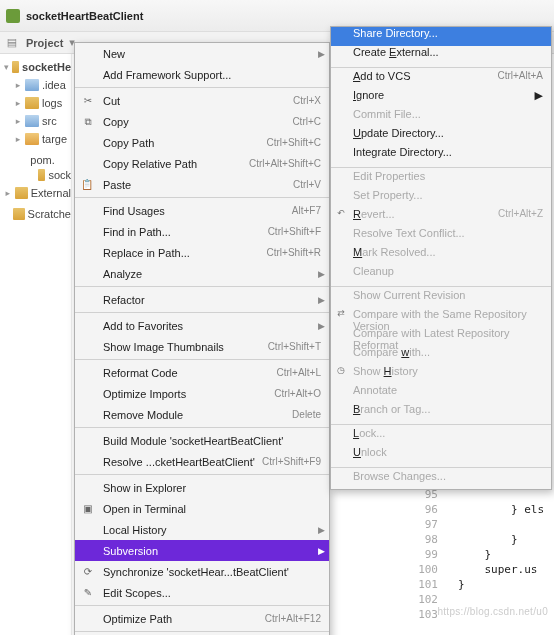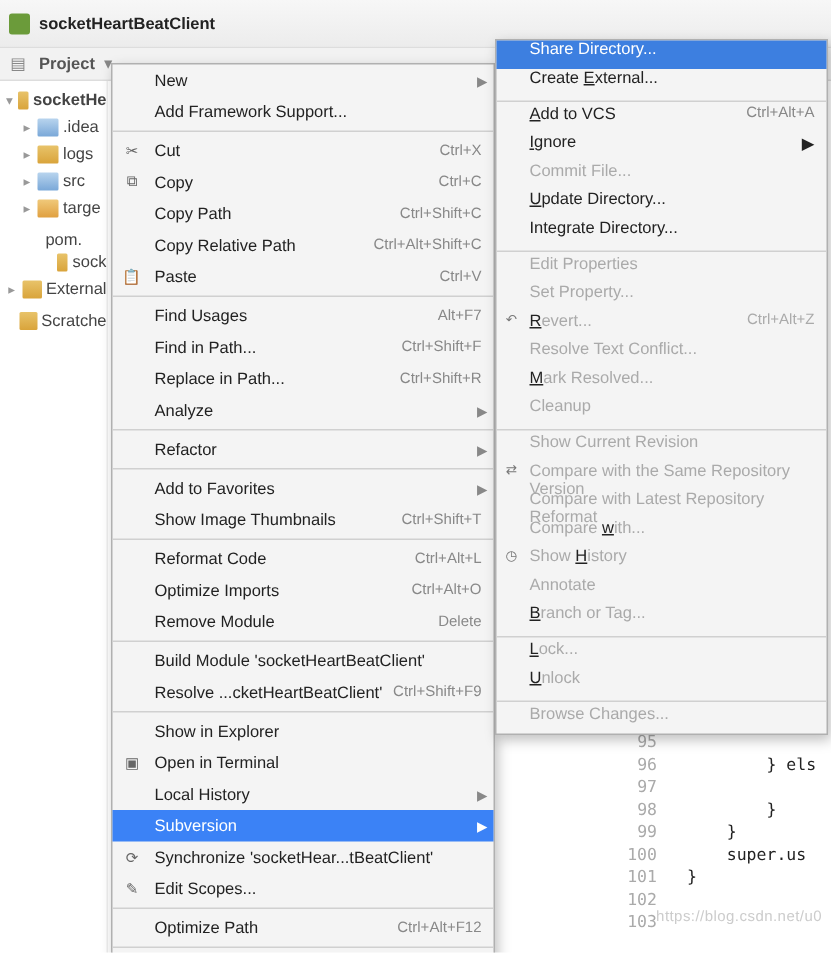--- a/index.html
+++ b/index.html
@@ -18,21 +18,21 @@
 .tree .tw{width:8px;color:#999;font-size:9px;text-align:center}
 .tree .fi{width:14px;height:12px;display:inline-block}
 .tree .fold{background:linear-gradient(#e8c36a,#d9a43b);border-radius:1px}
 .tree .fold.blue{background:linear-gradient(#b8d4ee,#7aa8d8)}
 .tree .fold.or{background:linear-gradient(#f0c97a,#e0a040)}
 .tree .mv{background:#5b93c8}
 .tree .lbl{color:#444}
 .tree .root{font-weight:bold}
 .ctxmenu{position:absolute;top:42px;left:74px;width:256px;background:#f4f4f4;border:1px solid #b0b0b0;box-shadow:2px 3px 8px rgba(0,0,0,.25);z-index:10}
 .ctxmenu .row{height:21px;display:flex;align-items:center;padding:0 8px 0 28px;position:relative}
-.ctxmenu .row.hl{background:#3b82f6;color:#fff}
+.ctxmenu .row.hl{background:#6d28d9;color:#fff}
 .ctxmenu .row.hl *{color:#fff}
 .ctxmenu .sep{height:1px;background:#d0d0d0;margin:2px 0}
 .ctxmenu .ic{position:absolute;left:6px;width:14px;height:14px;display:flex;align-items:center;justify-content:center;font-size:10px;color:#666}
 .ctxmenu .txt{flex:1}
 .ctxmenu .sc{color:#888;font-size:10px}
 .ctxmenu .sub{color:#888;position:absolute;right:4px;font-size:9px}
 .submenu{position:absolute;top:26px;left:330px;width:222px;background:#f4f4f4;border:1px solid #b0b0b0;box-shadow:2px 3px 8px rgba(0,0,0,.25);z-index:11}
 .submenu .row{height:19px;display:flex;align-items:flex-start;padding:0 8px 0 22px;position:relative}
 .submenu .row.hl{background:#3d7fe0}
 .submenu .row.hl .txt{color:#fff}

